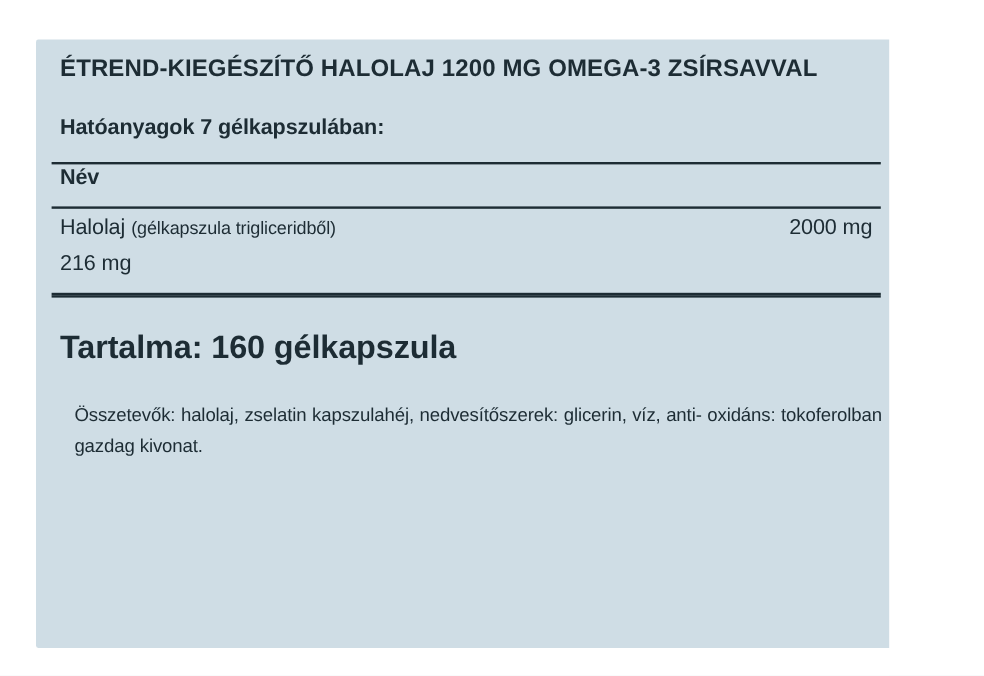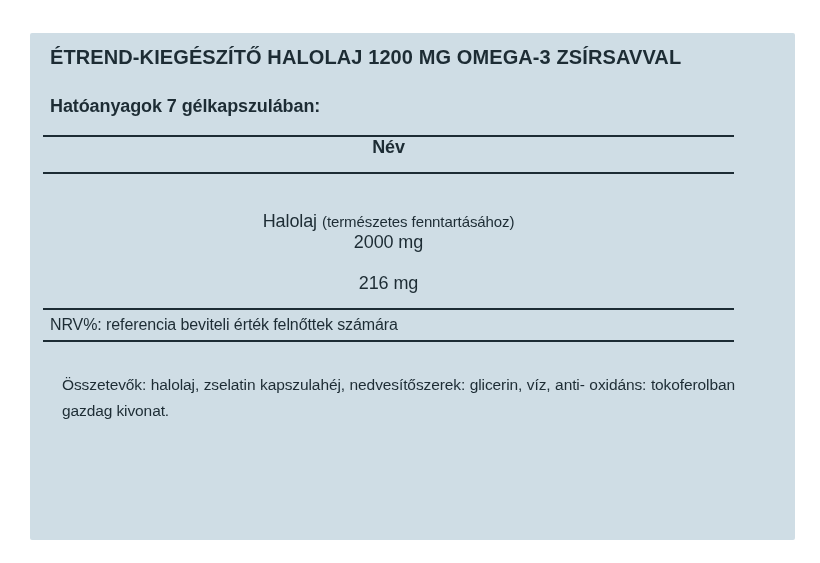--- a/index.html
+++ b/index.html
@@ -10,21 +10,21 @@
   html, body {
     margin: 0;
     padding: 0;
     background: #ffffff;
     width: 820px;
     height: 563px;
     font-family: "Liberation Sans", sans-serif;
   }
   .stage {
     position: relative;
-    width: 820px;
+    width: 741px;
     height: 563px;
     background: #ffffff;
     overflow: hidden;
   }
   .label-box {
     position: absolute;
     left: 30px;
     top: 33px;
     width: 765px;
     height: 507px;
@@ -51,28 +51,26 @@
   .facts-table {
     margin: 18px 61px 0 13px; 
   }
   .rule {
     height: 2px;
     background: var(--ink);
   }
   .trow {
     display: flex;
     justify-content: space-between;
-    align-items: center;
     padding: 0 7px;
     font-size: 18px;
-    flex-direction: column;
   }
   .thead-row { height: 35px; font-weight: 700; }
   .tbody { padding: 5px 0; }
-  .tbody .trow { height: 30px; margin-top: 32px; }
+  .tbody .trow { height: 30px; }
   .cell-name { display: flex; align-items: baseline; white-space: nowrap; }
   .cell-name .note { font-size: 15px; margin-left: 5px; }
   .row-indent .cell-name { padding-left: 44px; }
   .cell-amount { white-space: nowrap; text-align: right; }
   .nrv-row {
     height: 30px;
     display: flex;
     align-items: center;
     padding: 0 7px;
     font-size: 16px;
@@ -107,36 +105,36 @@
       <div class="trow thead-row">
         <div class="cell-name">Név</div>
       </div>
 
       <div class="rule"></div>
 
       <div class="tbody">
         <div class="trow">
           <div class="cell-name">
             <span>Halolaj</span>
-            <span class="note">(természetes fenntartásához)</span>
+            <span class="note">(gélkapszula trigliceridből)</span>
           </div>
           <div class="cell-amount">2000 mg</div>
         </div>
 
         <div class="trow">
           <div class="cell-amount">216 mg</div>
         </div>
 
       </div>
 
       <div class="rule"></div>
 
-      <div class="nrv-row">NRV%: referencia beviteli érték felnőttek számára</div>
 
       <div class="rule"></div>
     </div>
 
+    <div class="contents-line">Tartalma: 160 gélkapszula</div>
 
     <div class="para">Összetevők: halolaj, zselatin kapszulahéj, nedvesítőszerek: glicerin, víz, anti- oxidáns: tokoferolban gazdag kivonat.</div>
 
 
   </div>
 </div>
 
 </body></html>

